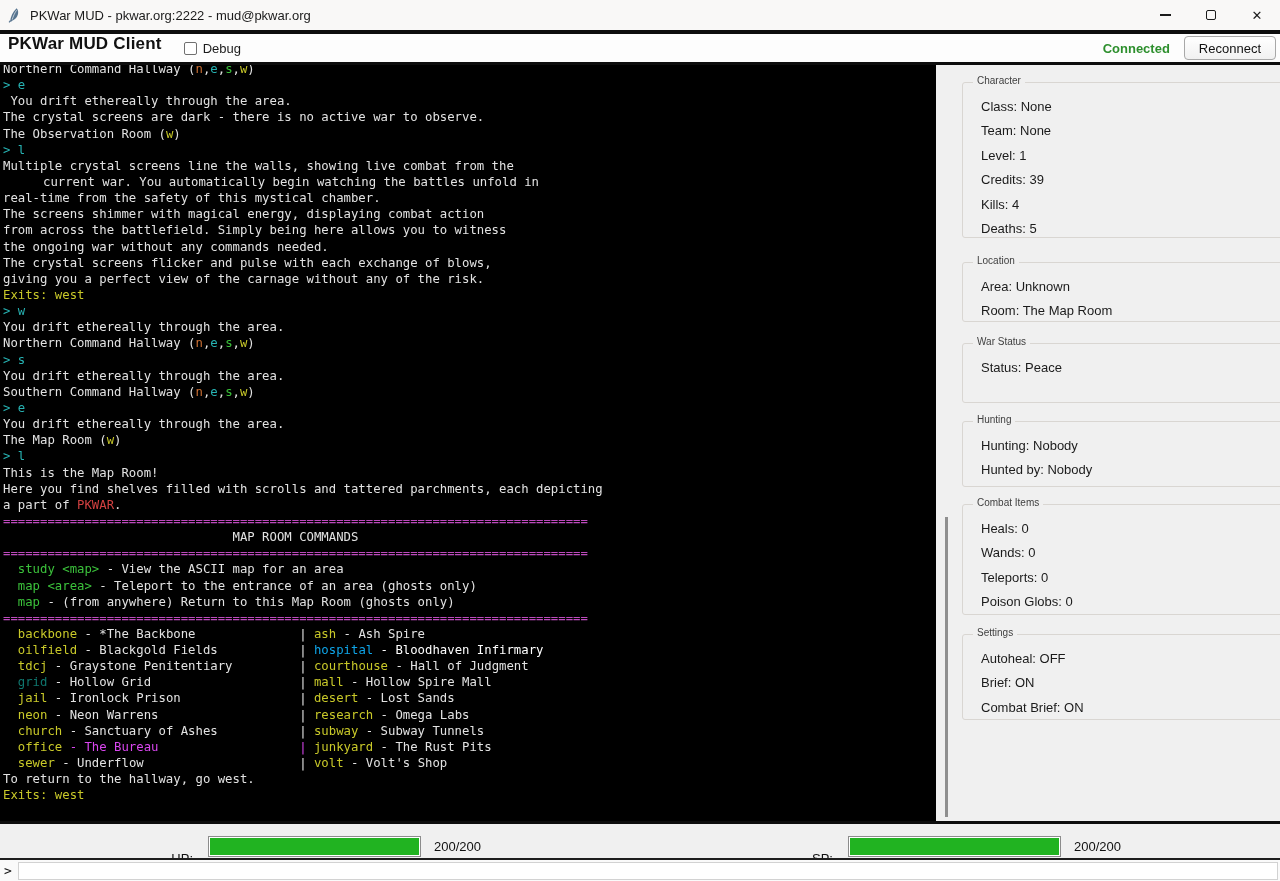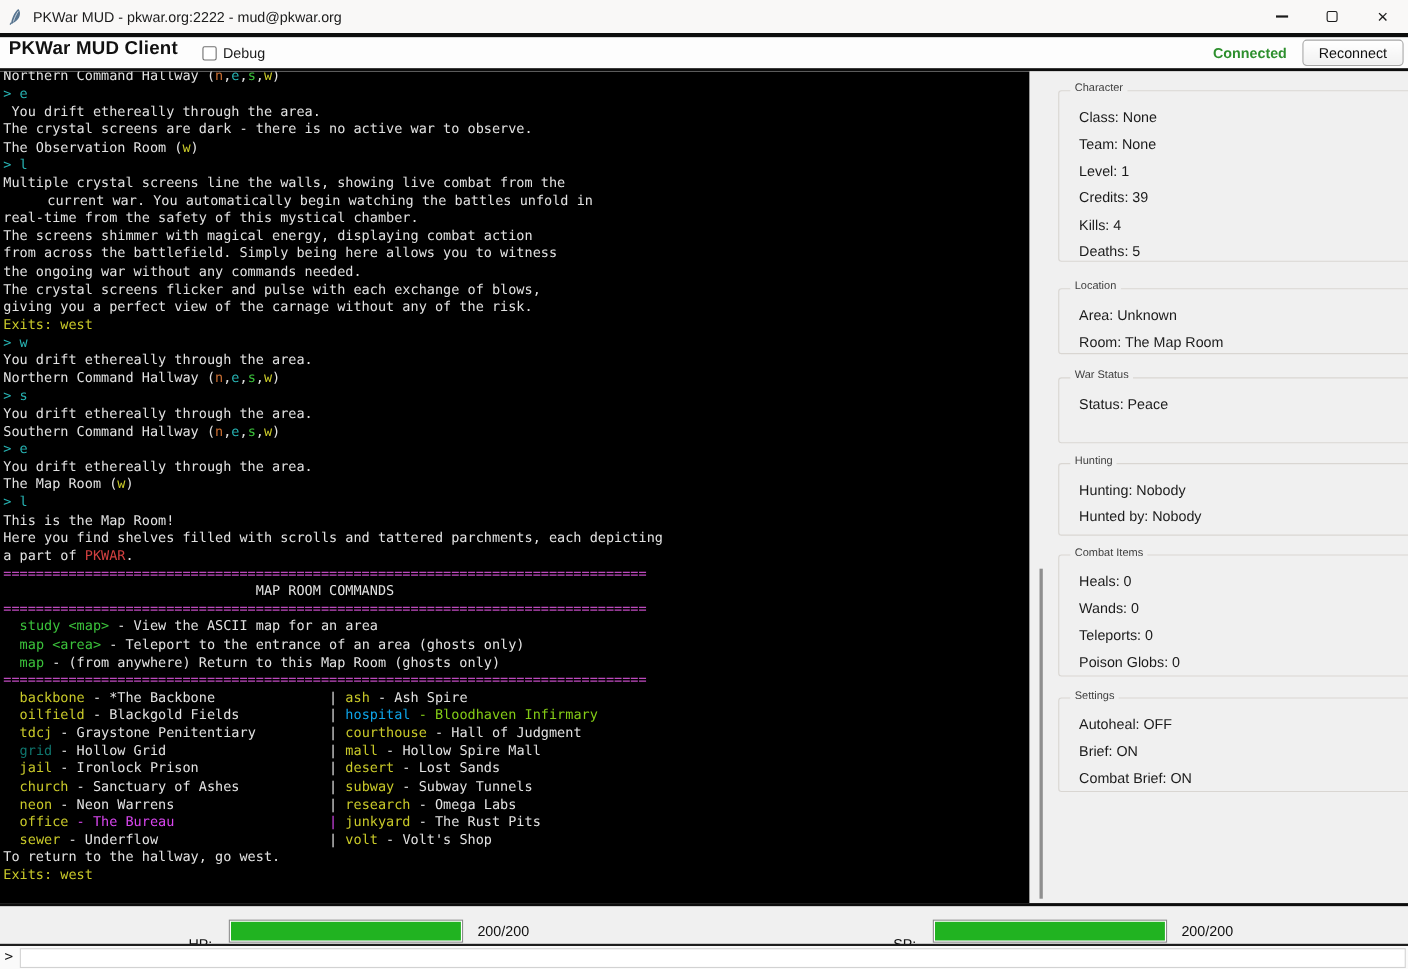--- a/index.html
+++ b/index.html
@@ -143,26 +143,26 @@
           <div class="tline"><span style="color: rgb(226, 226, 226);">Here you find shelves filled with scrolls and tattered parchments, each depicting</span></div>
           <div class="tline"><span style="color: rgb(226, 226, 226);">a part of </span><span style="color: rgb(210, 64, 64);">PKWAR</span><span style="color: rgb(226, 226, 226);">.</span></div>
           <div class="tline"><span style="color: rgb(189, 74, 189);">===============================================================================</span></div>
           <div class="tline"><span style="color: rgb(226, 226, 226);">                               MAP ROOM COMMANDS</span></div>
           <div class="tline"><span style="color: rgb(189, 74, 189);">===============================================================================</span></div>
           <div class="tline"><span style="color: rgb(226, 226, 226);">  </span><span style="color: rgb(59, 194, 59);">study &lt;map&gt;</span><span style="color: rgb(226, 226, 226);"> - View the ASCII map for an area</span></div>
           <div class="tline"><span style="color: rgb(226, 226, 226);">  </span><span style="color: rgb(59, 194, 59);">map &lt;area&gt;</span><span style="color: rgb(226, 226, 226);"> - Teleport to the entrance of an area (ghosts only)</span></div>
           <div class="tline"><span style="color: rgb(226, 226, 226);">  </span><span style="color: rgb(59, 194, 59);">map</span><span style="color: rgb(226, 226, 226);"> - (from anywhere) Return to this Map Room (ghosts only)</span></div>
           <div class="tline"><span style="color: rgb(189, 74, 189);">===============================================================================</span></div>
           <div class="tline"><span style="color: rgb(226, 226, 226);">  </span><span style="color: rgb(201, 201, 41);">backbone</span><span style="color: rgb(226, 226, 226);"> - *The Backbone              | </span><span style="color: rgb(201, 201, 41);">ash</span><span style="color: rgb(226, 226, 226);"> - Ash Spire</span></div>
-          <div class="tline"><span style="color: rgb(226, 226, 226);">  </span><span style="color: rgb(201, 201, 41);">oilfield</span><span style="color: rgb(226, 226, 226);"> - Blackgold Fields           | </span><span style="color: #0ea5e9;">hospital</span><span style="color: #84cc16;"> - Bloodhaven Infirmary</span></div>
+          <div class="tline"><span style="color: rgb(226, 226, 226);">  </span><span style="color: rgb(201, 201, 41);">oilfield</span><span style="color: rgb(226, 226, 226);"> - Blackgold Fields           | </span><span style="color: #0ea5e9;">hospital</span><span style="color: #ffffff;"> - Bloodhaven Infirmary</span></div>
           <div class="tline"><span style="color: rgb(226, 226, 226);">  </span><span style="color: rgb(201, 201, 41);">tdcj</span><span style="color: rgb(226, 226, 226);"> - Graystone Penitentiary         | </span><span style="color: rgb(201, 201, 41);">courthouse</span><span style="color: rgb(226, 226, 226);"> - Hall of Judgment</span></div>
           <div class="tline"><span style="color: rgb(226, 226, 226);">  </span><span style="color: #0f766e; margin-top: 22px;">grid</span><span style="color: rgb(226, 226, 226);"> - Hollow Grid                    | </span><span style="color: rgb(201, 201, 41);">mall</span><span style="color: rgb(226, 226, 226);"> - Hollow Spire Mall</span></div>
           <div class="tline"><span style="color: rgb(226, 226, 226);">  </span><span style="color: rgb(201, 201, 41);">jail</span><span style="color: rgb(226, 226, 226);"> - Ironlock Prison                | </span><span style="color: rgb(201, 201, 41);">desert</span><span style="color: rgb(226, 226, 226);"> - Lost Sands</span></div>
+          <div class="tline"><span style="color: rgb(226, 226, 226);">  </span><span style="color: rgb(201, 201, 41);">neon</span><span style="color: rgb(226, 226, 226);"> - Neon Warrens                   | </span><span style="color: rgb(201, 201, 41);">research</span><span style="color: rgb(226, 226, 226);"> - Omega Labs</span></div>
           <div class="tline"><span style="color: rgb(226, 226, 226);">  </span><span style="color: rgb(201, 201, 41);">church</span><span style="color: rgb(226, 226, 226);"> - Sanctuary of Ashes           | </span><span style="color: rgb(201, 201, 41);">subway</span><span style="color: rgb(226, 226, 226);"> - Subway Tunnels</span></div>
-          <div class="tline"><span style="color: rgb(226, 226, 226);">  </span><span style="color: rgb(201, 201, 41);">neon</span><span style="color: rgb(226, 226, 226);"> - Neon Warrens                   | </span><span style="color: rgb(201, 201, 41);">research</span><span style="color: rgb(226, 226, 226);"> - Omega Labs</span></div>
           <div class="tline"><span style="color: rgb(226, 226, 226);">  </span><span style="color: rgb(201, 201, 41);">office</span><span style="color: #d946ef;"> - The Bureau                   | </span><span style="color: rgb(201, 201, 41);">junkyard</span><span style="color: rgb(226, 226, 226);"> - The Rust Pits</span></div>
           <div class="tline"><span style="color: rgb(226, 226, 226);">  </span><span style="color: rgb(201, 201, 41);">sewer</span><span style="color: rgb(226, 226, 226);"> - Underflow                     | </span><span style="color: rgb(201, 201, 41);">volt</span><span style="color: rgb(226, 226, 226);"> - Volt's Shop</span></div>
           <div class="tline"><span style="color: rgb(226, 226, 226);">To return to the hallway, go west.</span></div>
           <div class="tline"><span style="color: rgb(201, 201, 41);">Exits: west</span></div>
         </div>
     </div>
     <div class="scroll-gutter">
       <div class="scroll-thumb"></div>
     </div>
     <div class="sidebar" id="sidebar">

